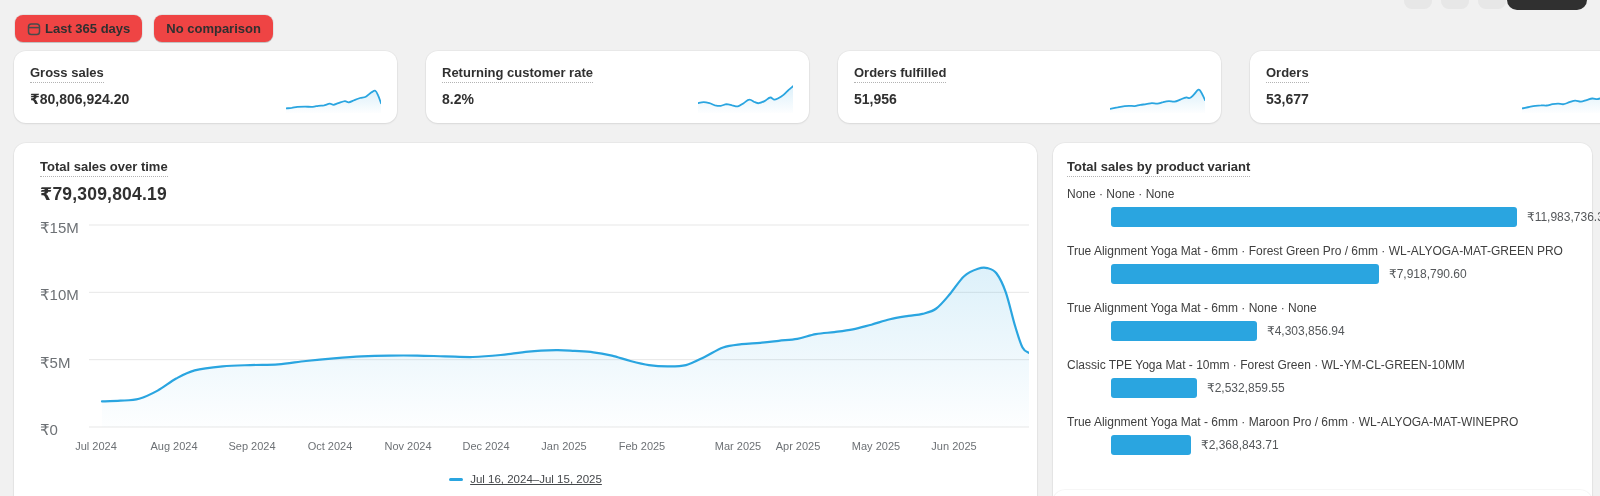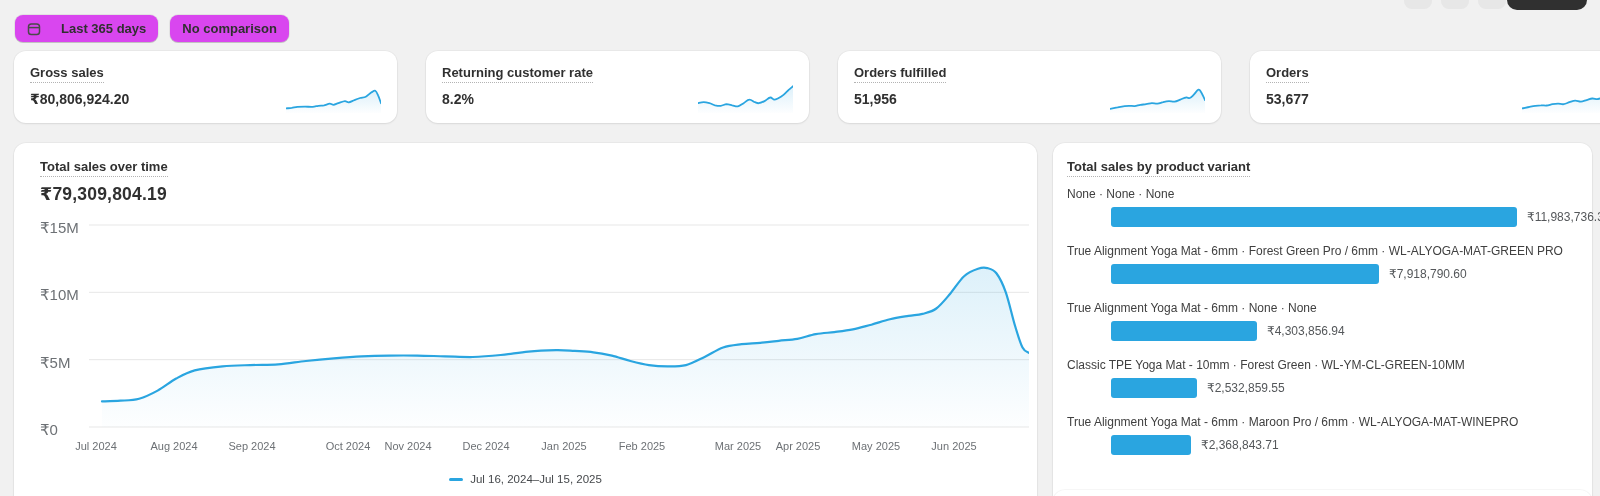--- a/index.html
+++ b/index.html
@@ -13,41 +13,41 @@
   .card {
     position:absolute; background:#fff; border-radius:12px;
     box-shadow:0 1px 2px rgba(26,26,26,.08), 0 0 0 1px rgba(0,0,0,.03);
   }
   
   .mini-sq { position:absolute; top:-19px; width:28px; height:28px; border-radius:8px; background:#e7e7e7; }
   .dark-btn { position:absolute; top:-20px; left:1507px; width:80px; height:30px; border-radius:10px; background:#303030; }
   
   .filters { position:absolute; top:15px; left:15px; display:flex; gap:12px; }
   .pill {
-    height:27px; background:#d946ef; border-radius:8px; padding:0 12px;
-    display:flex; align-items:center; gap:20px; font-size:13px; font-weight:600; color:#303030;
+    height:27px; background:#ef4444; border-radius:8px; padding:0 12px;
+    display:flex; align-items:center; gap:4px; font-size:13px; font-weight:600; color:#303030;
     box-shadow:0 1px 0 rgba(0,0,0,.14), 0 0 0 1px rgba(0,0,0,.06); cursor:pointer;
   }
   
   .cards-row { position:absolute; top:51px; left:14px; display:flex; gap:29px; }
   .metric-card { position:relative; width:383px; height:72px; background:#fff; border-radius:12px;
     box-shadow:0 1px 2px rgba(26,26,26,.08), 0 0 0 1px rgba(0,0,0,.03); cursor:pointer; }
   .metric-label { position:absolute; top:14px; left:16px; font-size:13px; font-weight:600; }
   .dotted { border-bottom:1.5px dotted #b3b3b3; padding-bottom:2px; }
   .metric-value { position:absolute; top:40px; left:16px; font-size:14px; font-weight:700; }
   .spark { position:absolute; right:16px; bottom:10px; }
   
   .chart-card { top:143px; left:14px; width:1023px; height:380px; }
   .card-title { position:absolute; top:16px; left:26px; font-size:13px; font-weight:600;text-align:right; }
   .chart-total { position:absolute; top:41px; left:26px; font-size:17.5px; font-weight:700; letter-spacing:.2px; }
   .ytick { position:absolute; left:26px; font-size:15px; color:#6d7175; }
   .plot { position:absolute; left:75px; top:77px; width:940px; height:212px; }
   .xticks { position:absolute; left:75px; top:297px; width:940px; height:14px; }
   .xtick { position:absolute; transform:translateX(-50%); font-size:11px; color:#6d7175; white-space:nowrap; }
-  .legend { position:absolute; top:330px; left:0; width:100%; display:flex; justify-content:center; align-items:center; gap:7px; font-size:11.5px; color:#45484b; }
+  .legend { position:absolute; top:330px; left:0; width:100%; display:flex; justify-content:center; align-items:center; gap:7px; font-size:11.5px; color:#45484b;text-decoration:underline; }
   .legend-dash { width:14px; height:3px; border-radius:1.5px; background:var(--accent); }
   
   .variant-card { top:143px; left:1053px; width:539px; height:368px;padding-left:12px; }
   .panel-title { position:absolute; top:16px; left:14px; font-size:13px; font-weight:600; }
   .variant-rows { position:absolute; top:44px; left:14px; right:14px; }
   .variant-row { margin-bottom:17px; }
   .variant-label { font-size:12px; color:#404040; margin-bottom:6px; white-space:nowrap; overflow:hidden; }
   .variant-bar-row { display:flex; align-items:center; gap:10px; height:20px;margin-left:44px; }
   .variant-bar { height:20px; border-radius:3px; background:var(--accent); flex:none; }
   .variant-value { font-size:12px; color:#54575a; white-space:nowrap; }
@@ -141,21 +141,21 @@
           <line x1="0" x2="940" y1="207" y2="207" stroke="#e7e7e7" stroke-width="1"></line>
         </g>
       <path id="area-path" fill="url(#gradArea)" stroke="none" d="M13.0,181.4C16.1,181.3 25.4,181.2 31.5,180.7C37.7,180.3 43.9,180.4 50.1,178.7C56.3,177.0 62.4,174.0 68.6,170.6C74.8,167.3 81.0,161.9 87.2,158.5C93.3,155.2 98.0,152.5 105.7,150.4C113.4,148.4 124.2,147.3 133.5,146.4C142.8,145.5 152.0,145.4 161.3,145.1C170.6,144.7 179.9,145.1 189.1,144.4C198.4,143.7 207.7,142.0 216.9,141.0C226.2,140.0 235.5,139.1 244.8,138.3C254.0,137.5 263.3,136.7 272.6,136.3C281.8,135.9 291.1,135.7 300.4,135.6C309.6,135.5 318.9,135.5 328.2,135.6C337.4,135.7 346.7,136.1 356.0,136.3C365.3,136.5 374.5,137.2 383.8,137.0C393.1,136.7 402.3,135.9 411.6,135.0C420.9,134.1 430.2,132.4 439.4,131.6C448.7,130.8 459.5,130.4 467.2,130.2C475.0,130.1 479.6,130.6 485.8,130.9C491.9,131.3 498.1,131.5 504.3,132.3C510.5,133.0 516.7,134.2 522.9,135.6C529.0,137.1 535.2,139.4 541.4,141.0C547.6,142.6 553.8,144.2 559.9,145.1C566.1,146.0 572.3,146.4 578.5,146.4C584.7,146.4 590.8,146.6 597.0,145.1C603.2,143.5 609.4,139.9 615.6,137.0C621.7,134.1 627.9,129.7 634.1,127.5C640.3,125.4 646.5,125.0 652.6,124.2C658.8,123.4 665.0,123.4 671.2,122.8C677.3,122.3 683.5,121.5 689.7,120.8C695.9,120.1 702.1,119.9 708.3,118.8C714.4,117.7 720.6,115.2 726.8,114.1C733.0,113.0 739.2,112.8 745.3,112.1C751.5,111.3 757.7,110.6 763.9,109.4C770.0,108.1 776.2,106.3 782.4,104.7C788.6,103.0 794.8,100.7 800.9,99.3C807.1,97.8 814.1,96.8 819.5,95.9C824.9,95.0 828.8,95.1 833.4,93.9C838.0,92.6 842.7,91.9 847.3,88.5C851.9,85.1 856.6,79.1 861.2,73.7C865.8,68.3 870.5,60.3 875.1,56.2C879.7,52.0 885.2,50.1 889.0,48.8C892.9,47.4 895.2,47.3 898.3,48.1C901.4,48.9 904.5,49.4 907.6,53.5C910.6,57.5 913.7,63.6 916.8,72.3C919.9,81.1 923.3,96.8 926.1,106.0C928.9,115.2 931.2,123.1 933.5,127.5C935.8,132.0 938.9,132.0 940.0,132.9L940,207L13,207Z"></path>
       <path id="line-path" fill="none" stroke="#2aa5e0" stroke-width="2.2" stroke-linecap="round" stroke-linejoin="round" d="M13.0,181.4C16.1,181.3 25.4,181.2 31.5,180.7C37.7,180.3 43.9,180.4 50.1,178.7C56.3,177.0 62.4,174.0 68.6,170.6C74.8,167.3 81.0,161.9 87.2,158.5C93.3,155.2 98.0,152.5 105.7,150.4C113.4,148.4 124.2,147.3 133.5,146.4C142.8,145.5 152.0,145.4 161.3,145.1C170.6,144.7 179.9,145.1 189.1,144.4C198.4,143.7 207.7,142.0 216.9,141.0C226.2,140.0 235.5,139.1 244.8,138.3C254.0,137.5 263.3,136.7 272.6,136.3C281.8,135.9 291.1,135.7 300.4,135.6C309.6,135.5 318.9,135.5 328.2,135.6C337.4,135.7 346.7,136.1 356.0,136.3C365.3,136.5 374.5,137.2 383.8,137.0C393.1,136.7 402.3,135.9 411.6,135.0C420.9,134.1 430.2,132.4 439.4,131.6C448.7,130.8 459.5,130.4 467.2,130.2C475.0,130.1 479.6,130.6 485.8,130.9C491.9,131.3 498.1,131.5 504.3,132.3C510.5,133.0 516.7,134.2 522.9,135.6C529.0,137.1 535.2,139.4 541.4,141.0C547.6,142.6 553.8,144.2 559.9,145.1C566.1,146.0 572.3,146.4 578.5,146.4C584.7,146.4 590.8,146.6 597.0,145.1C603.2,143.5 609.4,139.9 615.6,137.0C621.7,134.1 627.9,129.7 634.1,127.5C640.3,125.4 646.5,125.0 652.6,124.2C658.8,123.4 665.0,123.4 671.2,122.8C677.3,122.3 683.5,121.5 689.7,120.8C695.9,120.1 702.1,119.9 708.3,118.8C714.4,117.7 720.6,115.2 726.8,114.1C733.0,113.0 739.2,112.8 745.3,112.1C751.5,111.3 757.7,110.6 763.9,109.4C770.0,108.1 776.2,106.3 782.4,104.7C788.6,103.0 794.8,100.7 800.9,99.3C807.1,97.8 814.1,96.8 819.5,95.9C824.9,95.0 828.8,95.1 833.4,93.9C838.0,92.6 842.7,91.9 847.3,88.5C851.9,85.1 856.6,79.1 861.2,73.7C865.8,68.3 870.5,60.3 875.1,56.2C879.7,52.0 885.2,50.1 889.0,48.8C892.9,47.4 895.2,47.3 898.3,48.1C901.4,48.9 904.5,49.4 907.6,53.5C910.6,57.5 913.7,63.6 916.8,72.3C919.9,81.1 923.3,96.8 926.1,106.0C928.9,115.2 931.2,123.1 933.5,127.5C935.8,132.0 938.9,132.0 940.0,132.9"></path>
     </svg>
   </div>
   <div class="xticks" id="xticks">
       <span class="xtick" style="left: 7px;">Jul 2024</span>
       <span class="xtick" style="left: 85px;">Aug 2024</span>
       <span class="xtick" style="left: 163px;">Sep 2024</span>
-      <span class="xtick" style="left: 259px;">Oct 2024</span>
+      <span class="xtick" style="left: 241px;">Oct 2024</span>
       <span class="xtick" style="left: 319px;">Nov 2024</span>
       <span class="xtick" style="left: 397px;">Dec 2024</span>
       <span class="xtick" style="left: 475px;">Jan 2025</span>
       <span class="xtick" style="left: 553px;">Feb 2025</span>
       <span class="xtick" style="left: 631px; padding-left: 36px;">Mar 2025</span>
       <span class="xtick" style="left: 709px;">Apr 2025</span>
       <span class="xtick" style="left: 787px;">May 2025</span>
       <span class="xtick" style="left: 865px;">Jun 2025</span>
     </div>
   <div class="legend">

